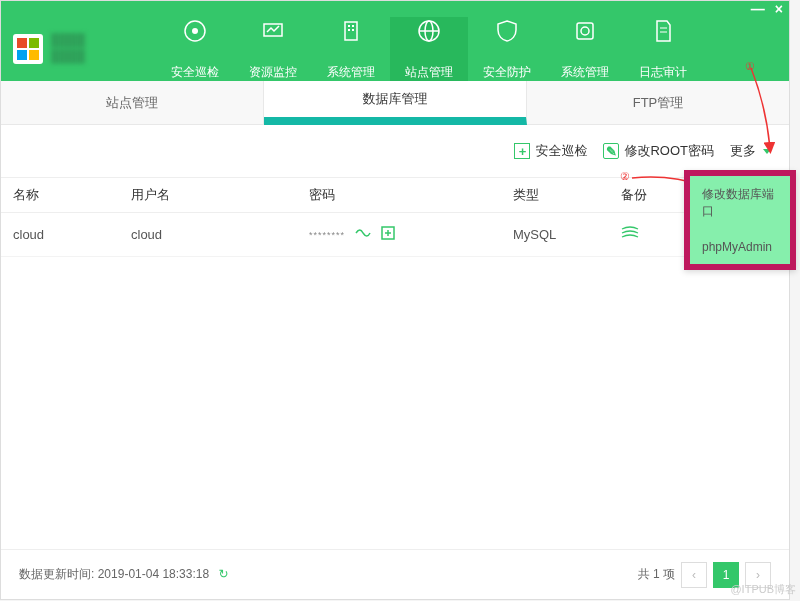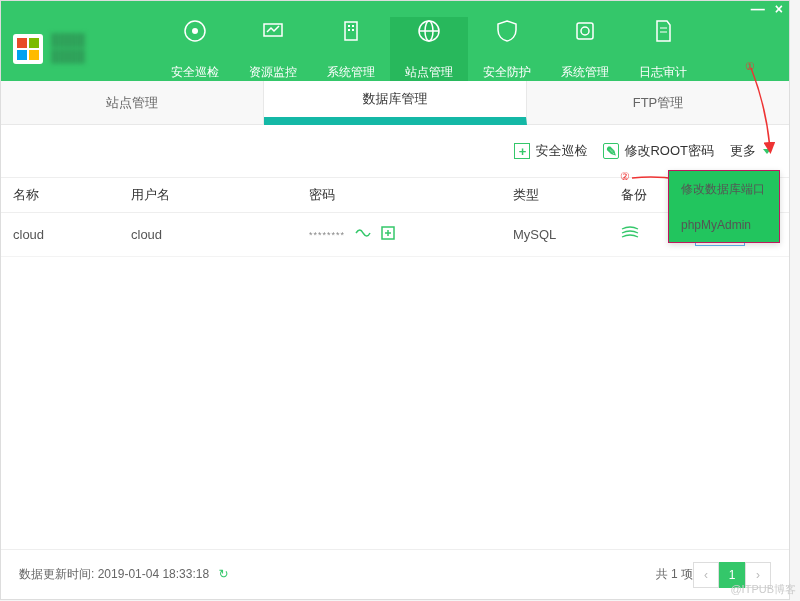--- a/index.html
+++ b/index.html
@@ -35,24 +35,24 @@
 .col-user{width:178px}
 .col-pwd{width:204px}
 .col-type{width:108px}
 .col-bak{width:72px}
 .col-op{flex:1}
 .table-row{display:flex;height:44px;align-items:center;font-size:13px;color:#555;border-bottom:1px solid #f3f3f3}
 .pwd-cell{display:flex;align-items:center;gap:10px}
 .pwd-mask{color:#888;font-size:9px;letter-spacing:1px}
 .pwd-ico{color:#34c76a;cursor:pointer}
 .bak-ico{color:#34c76a;cursor:pointer;font-size:16px}
-.dropdown{position:absolute;right:20px;top:170px;width:112px;background:#22c55e;border:1px solid #be185d;box-shadow:0 2px 6px rgba(0,0,0,.15);z-index:10}
+.dropdown{position:absolute;right:4px;top:170px;width:112px;background:#86efac;border:6px solid #be185d;box-shadow:0 2px 6px rgba(0,0,0,.15);z-index:10}
 .dropdown div{padding:10px 12px;font-size:12px;color:#555;cursor:pointer}
 .footer{position:absolute;bottom:0;left:0;right:0;height:50px;display:flex;align-items:center;justify-content:space-between;padding:0 18px;font-size:12px;color:#666;border-top:1px solid #eee}
-.pager{display:flex;align-items:center;gap:0}
+.pager{display:flex;align-items:center;gap:6px}
 .pg-btn{width:26px;height:26px;border:1px solid #ddd;display:flex;align-items:center;justify-content:center;color:#bbb;cursor:pointer;font-size:12px}
 .pg-btn.cur{background:#34c76a;color:#fff;border-color:#34c76a}
 .arrow{position:absolute;z-index:5}
 .arrow svg{overflow:visible}
 .anno{position:absolute;color:#e33;font-size:11px;z-index:6}
 .watermark{position:absolute;right:4px;bottom:4px;font-size:11px;color:#ccc}
 .op-btn{border:1px solid #5db3ec;background:#fff;height:24px;width:50px;margin-left:2px}
 </style>
 </head>
 <body>

